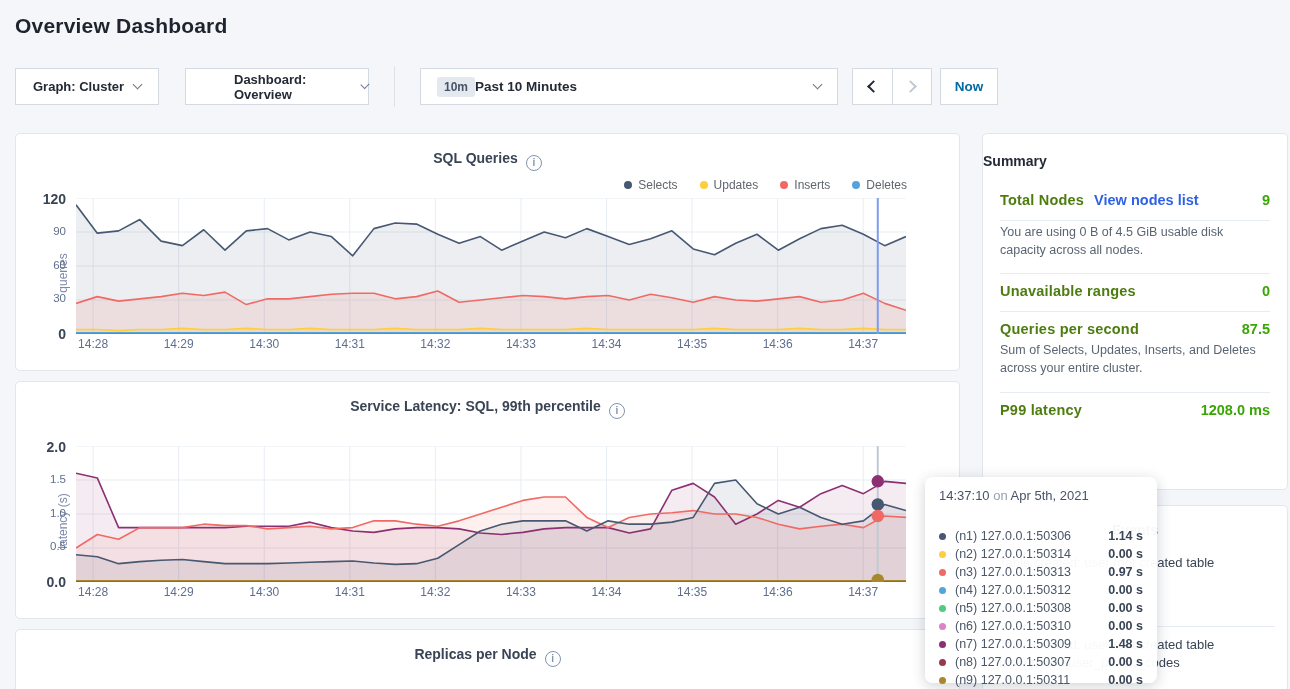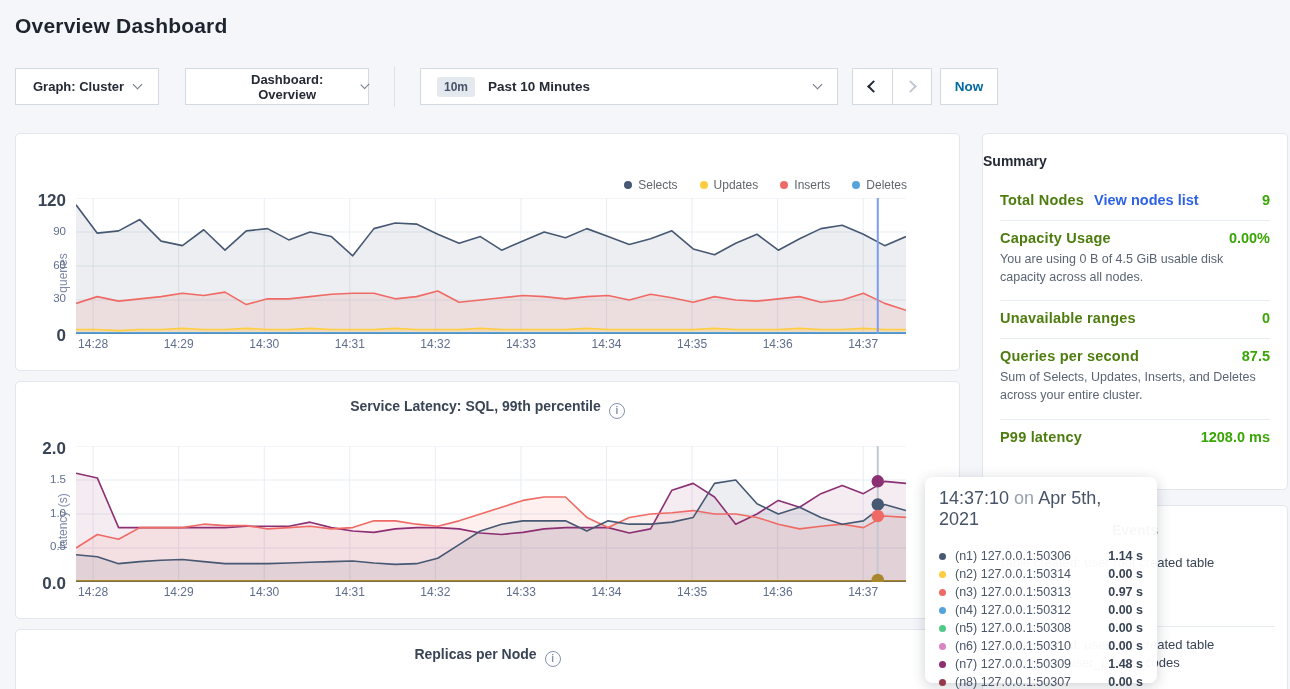--- a/index.html
+++ b/index.html
@@ -4,35 +4,35 @@
 <style>
   * { box-sizing: border-box; margin: 0; padding: 0; }
   html,body { width:1290px; height:689px; }
   body {
     position: relative;
     font-family: "Liberation Sans", sans-serif;
     background: #f4f6fa;
     color: #242a35;
     overflow: hidden;
   }
-  .abs { position:absolute;text-align:center; }
+  .abs { position:absolute; }
 
   
   #page-title { left:15px; top:14px; font-size:21px; font-weight:600; color:#1e242e; letter-spacing:.2px; }
 
   
   .ctl { background:#fff; border:1px solid #d4dae2; border-radius:0; display:flex; align-items:center; height:37px; }
   #dd-graph { left:15px; top:68px; width:144px; justify-content:center; gap:10px; cursor:pointer; }
   #dd-dashboard { left:185px; top:68px; width:184px; justify-content:center; gap:22px; cursor:pointer;padding-left:48px; }
   .dd-label { font-size:13px; font-weight:700; color:#242a35; }
   .chev-down { width:7px; height:7px; border-right:1.5px solid #707a87; border-bottom:1.5px solid #707a87; transform:rotate(45deg); margin-top:-4px; }
   #ctl-divider { left:394px; top:66px; width:1px; height:41px; background:#dde2e9; }
   #timepicker { left:420px; top:68px; width:418px; padding:0 16px; cursor:pointer; }
   .badge-10m { background:#e4e9ef; color:#475366; font-size:12px; font-weight:700; padding:3px 7px; border-radius:3px; }
-  .tp-label { font-size:13.5px; font-weight:700; margin-left:13px; }
+  .tp-label { font-size:13.5px; font-weight:700; }
   #timepicker .chev-down { margin-left:auto; }
   #navgroup { left:852px; top:68px; width:80px; padding:0; overflow:hidden; }
   .navbtn { width:40px; height:100%; display:flex; align-items:center; justify-content:center; cursor:pointer; }
   .navbtn + .navbtn { border-left:1px solid #d4dae2; cursor:default; }
   .arrow { width:9px; height:9px; }
   .arrow-left { border-left:2.5px solid #242a35; border-bottom:2.5px solid #242a35; transform:rotate(45deg); margin-left:3px; }
   .arrow-right { border-right:2.5px solid #c3c9d2; border-top:2.5px solid #c3c9d2; transform:rotate(45deg); margin-right:3px; }
   #now-btn { left:940px; top:68px; width:58px; justify-content:center; font-size:13.5px; font-weight:700; color:#0369a1; cursor:default; }
 
   
@@ -45,21 +45,21 @@
 
   
   .chart-title-row { text-align:center; padding-top:16px; font-size:14px; font-weight:700; color:#394455; }
   .info-icon { display:inline-flex; align-items:center; justify-content:center; width:16px; height:16px; border:1.2px solid #8295af; border-radius:50%; color:#8295af; font-size:10px; font-style:normal; font-weight:600; vertical-align:-3px; margin-left:8px; cursor:pointer; }
   .legend { position:absolute; right:52px; top:44px; display:flex; gap:22px; }
   .legend-item { display:flex; align-items:center; gap:6px; font-size:12px; color:#60666d; }
   .legend-dot { width:8px; height:8px; border-radius:50%; }
   .plot { position:absolute; left:60px; top:64px; width:830px; height:136px; }
   .ylabels { position:absolute; left:14px; top:64px; width:42px; height:136px; }
   .ytick { position:absolute; right:6px; width:40px; text-align:right; font-size:11.5px; color:#5f6f8f; }
-  .ytick.bold { font-weight:700; font-size:17px; color:#394455; }
+  .ytick.bold { font-weight:700; font-size:14px; color:#394455; }
   .xlabels { position:absolute; left:60px; top:203px; width:830px; height:18px; }
   .xtick { position:absolute; width:44px; text-align:center; font-size:12px; color:#5f6f8f; }
   .axis-unit { position:absolute; left:-28px; top:50%; transform:rotate(-90deg); transform-origin:center; font-size:12px; color:#7e89a9; width:90px; text-align:center; }
   .axis-unit-wrap { position:absolute; left:30px; top:64px; height:136px; width:14px; }
 
   
   #summary-title { padding-top:19px; font-size:14px; font-weight:700; color:#242a35; }
   .sum-body { padding:14px 17px 0 17px; }
   .sum-row { display:flex; align-items:baseline; padding:9px 0 2px 0; }
   .sum-label { font-size:14.5px; font-weight:700; color:#4d7c0f; letter-spacing:.2px; }
@@ -71,21 +71,21 @@
   
   #events-title { text-align:center; padding-top:16px; font-size:14px; font-weight:700; color:#394455; }
   .event-row { position:absolute; left:16px; width:278px; font-size:13px; color:#394455; line-height:18px; }
   #event-row-0 { top:48px; }
   #event-divider { position:absolute; left:16px; right:12px; top:120px; height:1px; background:#e7ecf3; }
   #event-row-1 { top:130px; }
 
   
   #tooltip { position:absolute; left:925px; top:477px; width:232px; height:206px; background:rgba(255,255,255,.96);
              border-radius:8px; box-shadow:0 3px 14px rgba(40,50,70,.22); z-index:10; padding:11px 14px 10px 14px; }
-  #tooltip-header { font-size:18px; color:#475366; margin-bottom:17px; }
+  #tooltip-header { font-size:13px; color:#475366; margin-bottom:24px; }
   #tooltip-header .tt-on { color:#97a1ad; }
   .tt-row { display:flex; align-items:center; height:18px; font-size:12.5px; color:#4a5669; }
   .tt-dot { width:7px; height:7px; border-radius:50%; margin-right:9px; flex:none; }
   .tt-val { margin-left:auto; font-weight:700; color:#394455; }
 </style>
 </head>
 <body>
 
 <h1 id="page-title" class="abs">Overview Dashboard</h1>
 
@@ -107,20 +107,23 @@
   <div class="navbtn">
       <span class="arrow arrow-left"></span>
     </div>
   <div class="navbtn">
       <span class="arrow arrow-right"></span>
     </div>
 </div>
 <div id="now-btn" class="ctl abs">Now</div>
 
 <div id="card-sql" class="card">
+  <div class="chart-title-row">
+    <span>SQL Queries</span><span class="info-icon">i</span>
+  </div>
   <div class="legend">
       <div class="legend-item">
         <div class="legend-dot" style="background: rgb(71, 88, 114);"></div>
         <span>Selects</span>
       </div>
       <div class="legend-item">
         <div class="legend-dot" style="background: rgb(255, 205, 64);"></div>
         <span>Updates</span>
       </div>
       <div class="legend-item">
@@ -246,24 +249,20 @@
 
 <div id="card-summary" class="card">
   <div id="summary-title">Summary</div>
   <div class="sum-body">
     <div class="sum-row">
       <span class="sum-label">Total Nodes</span>
       <span class="sum-link">View nodes list</span>
       <span class="sum-value">9</span>
     </div>
     <div class="sum-div"></div>
-    <div class="sum-row">
-      <span class="sum-label">Capacity Usage</span>
-      <span class="sum-value">0.00%</span>
-    </div>
     <div class="sum-desc">You are using 0 B of 4.5 GiB usable disk capacity across all nodes.</div>
     <div class="sum-div"></div>
     <div class="sum-row">
       <span class="sum-label">Unavailable ranges</span>
       <span class="sum-value">0</span>
     </div>
     <div class="sum-div"></div>
     <div class="sum-row">
       <span class="sum-label">Queries per second</span>
       <span class="sum-value">87.5</span>

